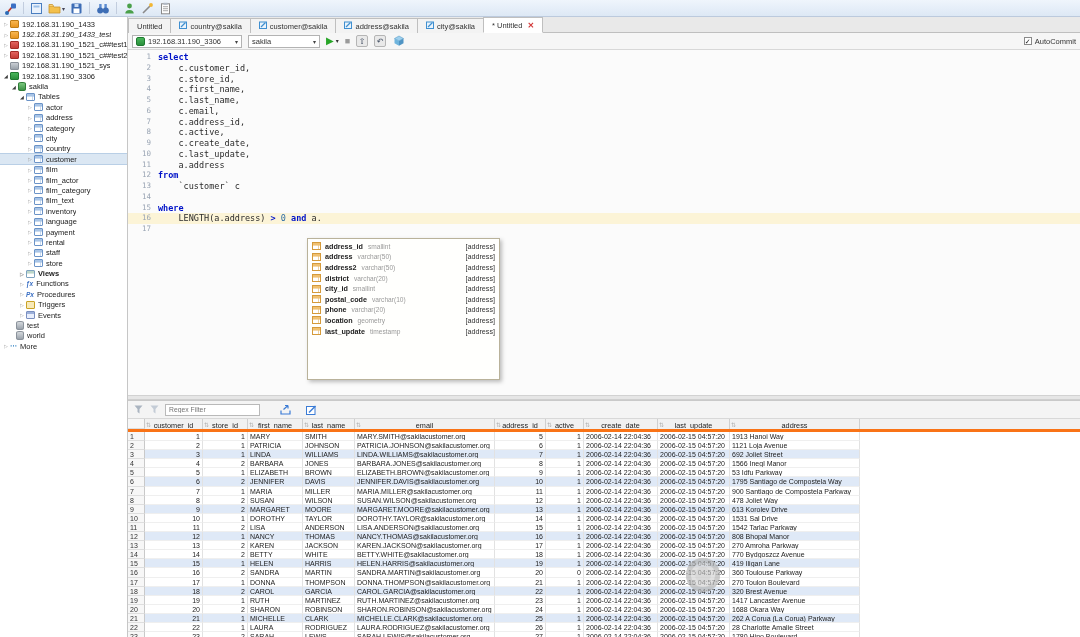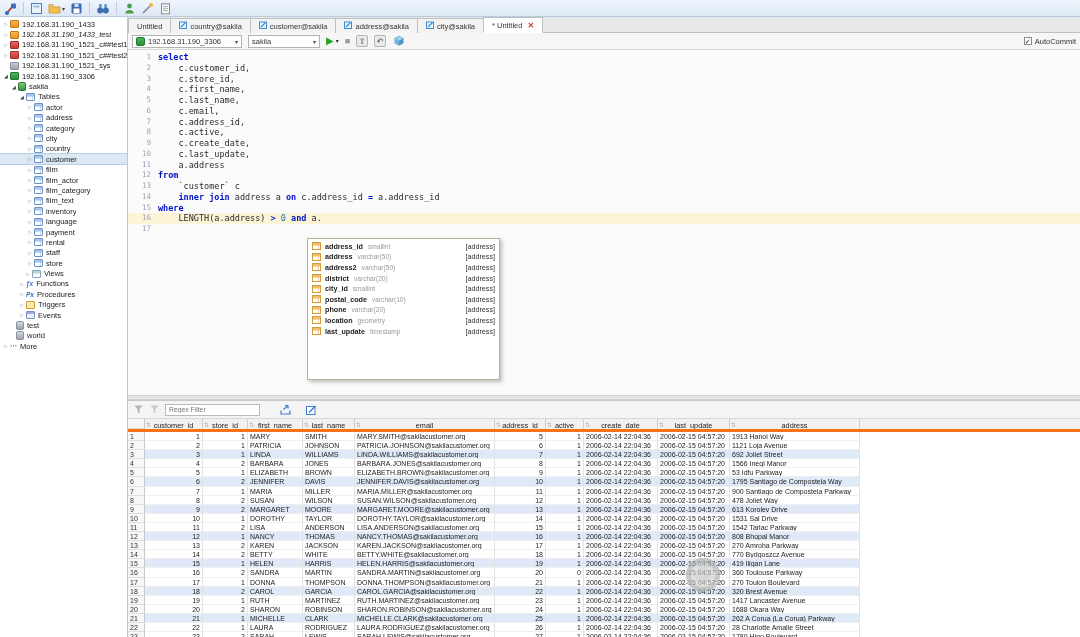--- a/index.html
+++ b/index.html
@@ -285,21 +285,21 @@
           <div class="tree-row" style="padding-left: 26px;">
             <span class="expander exp-c">▷</span>
             <span class="ti ti-grid"></span>
             <span class="tlabel">staff</span>
           </div>
           <div class="tree-row" style="padding-left: 26px;">
             <span class="expander exp-c">▷</span>
             <span class="ti ti-grid"></span>
             <span class="tlabel">store</span>
           </div>
-          <div class="tree-row" style="padding-left: 24px;">
+          <div class="tree-row" style="padding-left: 18px; font-weight: bold;">
             <span class="expander exp-c">▷</span>
             <span class="ti ti-views"></span>
             <span class="tlabel">Views</span>
           </div>
           <div class="tree-row" style="padding-left: 18px;">
             <span class="expander exp-c">▷</span>
             <span class="ti ti-text">ƒx</span>
             <span class="tlabel">Functions</span>
           </div>
           <div class="tree-row" style="padding-left: 18px;">
@@ -408,21 +408,21 @@
           <div class="eline"><span class="gutter">4</span><span class="code"><span class="tk-pl">    c.first_name,</span></span></div>
           <div class="eline"><span class="gutter">5</span><span class="code"><span class="tk-pl">    c.last_name,</span></span></div>
           <div class="eline"><span class="gutter">6</span><span class="code"><span class="tk-pl">    c.email,</span></span></div>
           <div class="eline"><span class="gutter">7</span><span class="code"><span class="tk-pl">    c.address_id,</span></span></div>
           <div class="eline"><span class="gutter">8</span><span class="code"><span class="tk-pl">    c.active,</span></span></div>
           <div class="eline"><span class="gutter">9</span><span class="code"><span class="tk-pl">    c.create_date,</span></span></div>
           <div class="eline"><span class="gutter">10</span><span class="code"><span class="tk-pl">    c.last_update,</span></span></div>
           <div class="eline"><span class="gutter">11</span><span class="code"><span class="tk-pl">    a.address</span></span></div>
           <div class="eline"><span class="gutter">12</span><span class="code"><span class="tk-kw">from</span></span></div>
           <div class="eline"><span class="gutter">13</span><span class="code"><span class="tk-pl">    `customer` c</span></span></div>
-          <div class="eline"><span class="gutter">14</span><span class="code"><span class="tk-pl">    </span><span class="tk-kw">inner join</span><span class="tk-pl"> address a </span><span class="tk-kw">on</span><span class="tk-pl"> c.address_id </span><span class="tk-kw">=</span><span class="tk-pl"> a.address_id</span></span></div>
+          <div class="eline"><span class="gutter">14</span></div>
           <div class="eline"><span class="gutter">15</span><span class="code"><span class="tk-kw">where</span></span></div>
           <div class="eline current"><span class="gutter">16</span><span class="code"><span class="tk-pl">    LENGTH(a.address) </span><span class="tk-kw">&gt;</span><span class="tk-pl"> </span><span class="tk-num">0</span><span class="tk-kw"> and</span><span class="tk-pl"> a.</span></span></div>
           <div class="eline"><span class="gutter">17</span><span class="code"></span></div>
         </div>
       <div class="esplit"></div>
 
       <div class="results">
         <div class="rtoolbar">
           <span class="ricon">
             <svg width="11" height="11">

